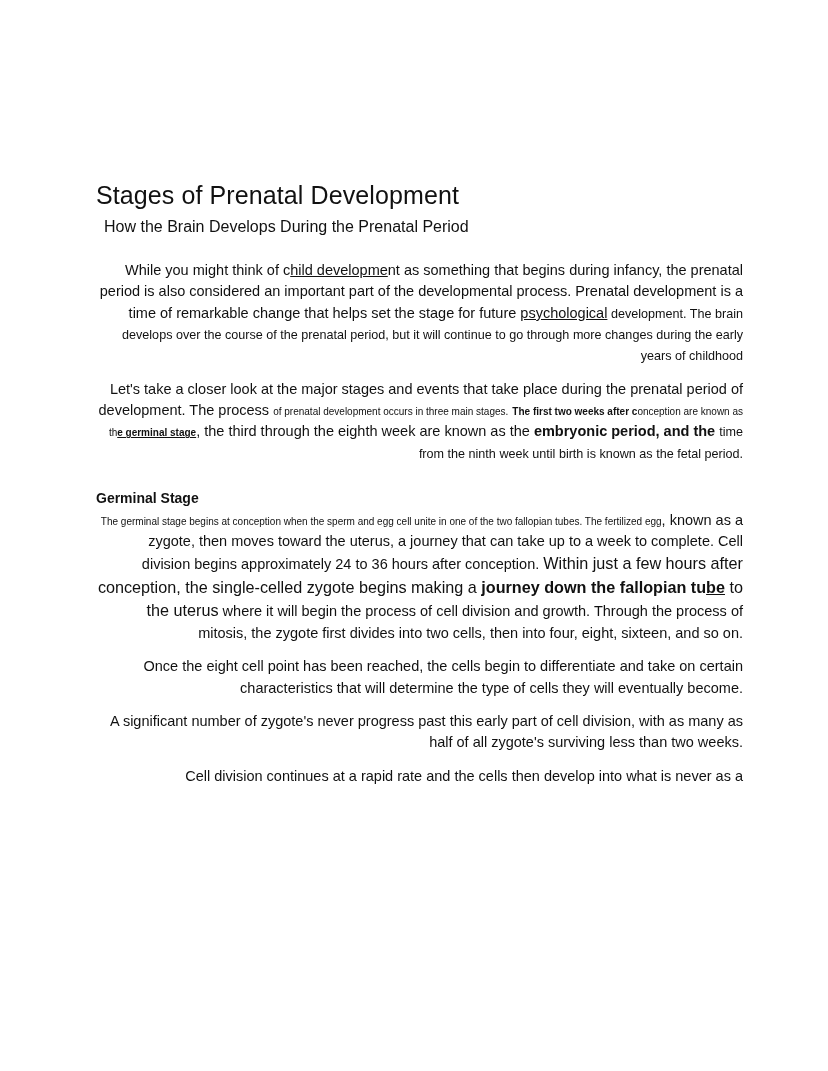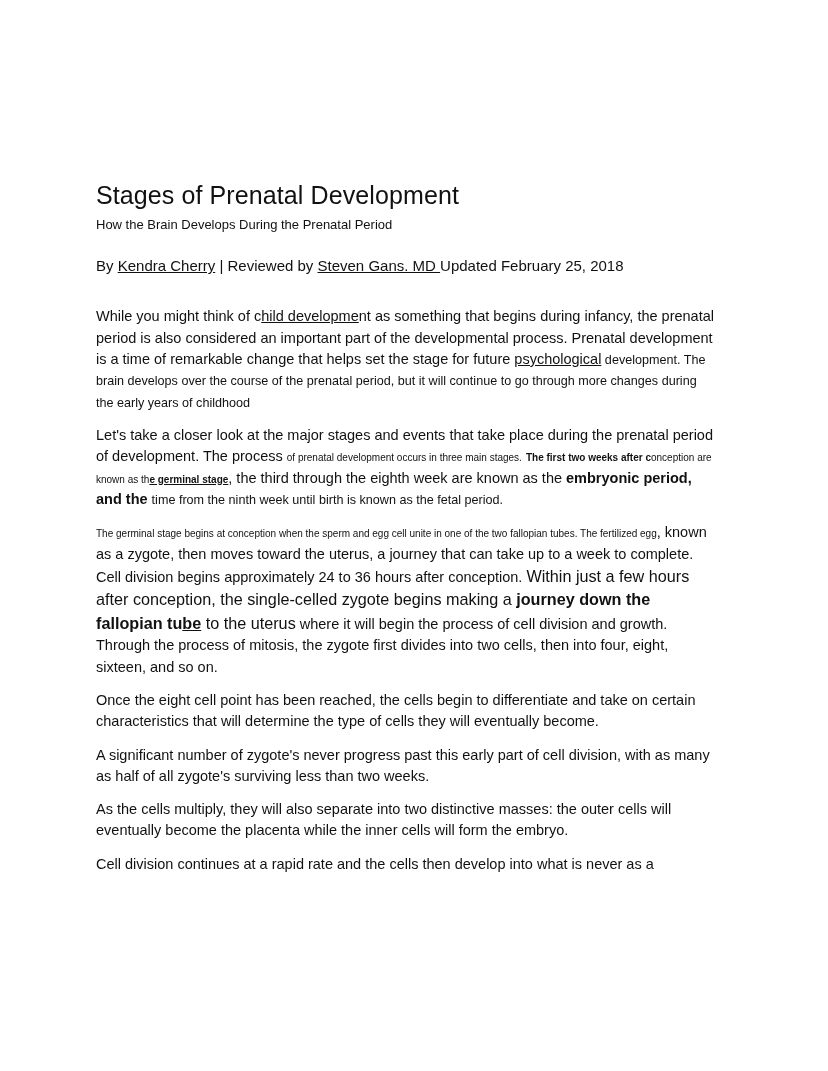--- a/index.html
+++ b/index.html
@@ -13,52 +13,52 @@
     font-family: "Liberation Sans", sans-serif;
     color: #111111;
     -webkit-font-smoothing: antialiased;
   }
   .page {
     position: relative;
     width: 828px;
     height: 962px;
     background: #ffffff;
     box-sizing: border-box;
-    padding: 180px 112px 0 96px;
+    padding: 180px 85px 0 96px;
   }
   .doc-title {
     font-size: 25px;
     font-weight: 400;
     line-height: 1.25;
     margin: 0 0 6px 0;
     letter-spacing: 0.1px;
     color: #111;
   }
   .doc-subtitle {
-    font-size: 13px;
+    font-size: 16px;
     font-weight: 400;
     line-height: 1.3;
-    margin: 0 0 22px 0;
+    margin: 0 0 22px 8px;
     color: #111;
   }
   .byline {
     font-size: 15px;
     line-height: 1.35;
     margin: 0 0 30px 0;
     color: #111;
   }
   .byline .u {
     text-decoration: underline;
   }
   p.body {
     font-size: 14.5px;
     line-height: 1.47;
     margin: 0 0 12px 0;
     color: #111;
-    text-align: left;
+    text-align: right;
   }
   .small {
     font-size: 12.6px;
     line-height: 1.5;
   }
   .med {
     font-size: 13.6px;
     line-height: 1.5;
   }
   .lg {
@@ -83,32 +83,29 @@
 </style>
 </head>
 <body>
 
 <div class="page">
 
   <h1 class="doc-title">Stages of Prenatal Development</h1>
 
   <div class="doc-subtitle">How the Brain Develops During the Prenatal Period</div>
 
-  <div class="byline">
-    <span>By </span><span class="u">Kendra Cherry</span><span> | Reviewed by </span><span class="u">Steven Gans. MD </span><span>Updated February 25, 2018</span>
-  </div>
 
   <p class="body gap-md"><span>While you might think of c</span><span class="u">hild developme</span><span>nt as something that begins during infancy, the prenatal period is also considered an important part of the developmental process. Prenatal development is a time of remarkable change that helps set the stage for future </span><span class="u">psychological</span><span class="small"> development. The brain develops over the course of the prenatal period, but it will continue to go through more changes during the early years of childhood</span></p>
 
   <p class="body med"><span>Let's take a closer look at the major stages and events that take place during the prenatal period of development. The process </span><span class="lg">of prenatal development occurs in three main stages.</span><span> </span><span class="b lg">The first two weeks after c</span><span class="lg">onception are known as th</span><span class="b u lg">e germinal stage</span><span>, the third through the ei</span><span>ghth week are known as the </span><span class="b">embryonic period, and the </span><span class="small">time from the ninth week until birth is known as the fetal period.</span></p>
 
+  <h2 class="section">Germinal Stage</h2>
 
   <p class="body tight"><span class="lg">The germinal stage begins at conception when the sperm and egg cell unite in one of the two fallopian tubes. The fertilized egg</span><span>, known as a zygote, then moves toward the uterus, a journey that can take up to a week to complete. Cell division begins approximately 24 to 36 hours after conception. </span><span class="xl">Within just a few hours after conception, the single-celled zygote begins making a </span><span class="b xl">journey down the fallopian tu</span><span class="b u xl">be</span><span class="xl"> to the uterus</span><span> where it will begin the process of cell division and growth. Through the process of mitosis, the zygote first divides into two cells, then into four, eight, sixteen, and so on.</span></p>
 
   <p class="body small gap-md">Once the eight cell point has been reached, the cells begin to differentiate and take on certain characteristics that will determine the type of cells they will eventually become.</p>
 
   <p class="body tight">A significant number of zygote's never progress past this early part of cell division, with as many as half of all zygote's surviving less than two weeks.</p>
 
-  <p class="body small gap-sm">As the cells multiply, they will also separate into two distinctive masses: the outer cells will eventually become the placenta while the inner cells will form the embryo.</p>
 
   <p class="body med tight">Cell division continues at a rapid rate and the cells then develop into what is never as a</p>
 
 </div>
 
 </body></html>

